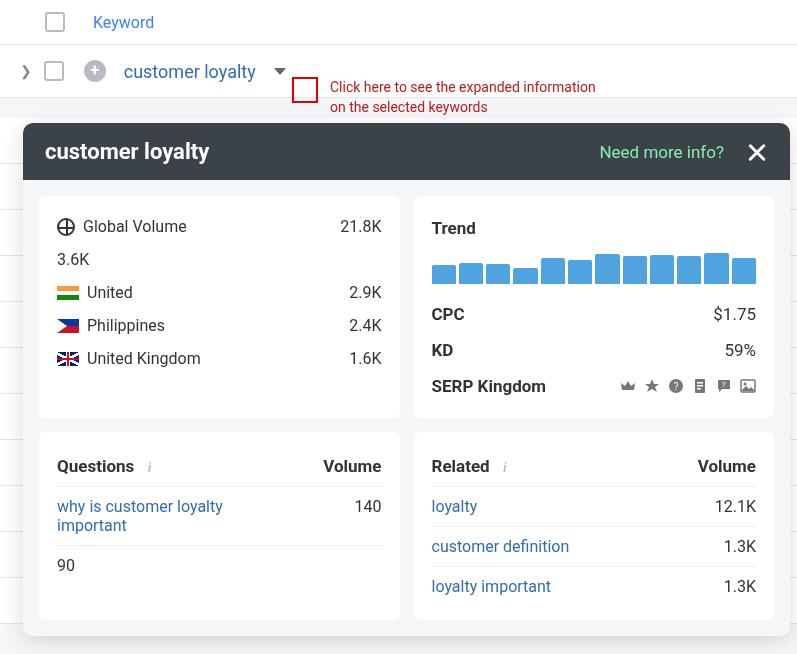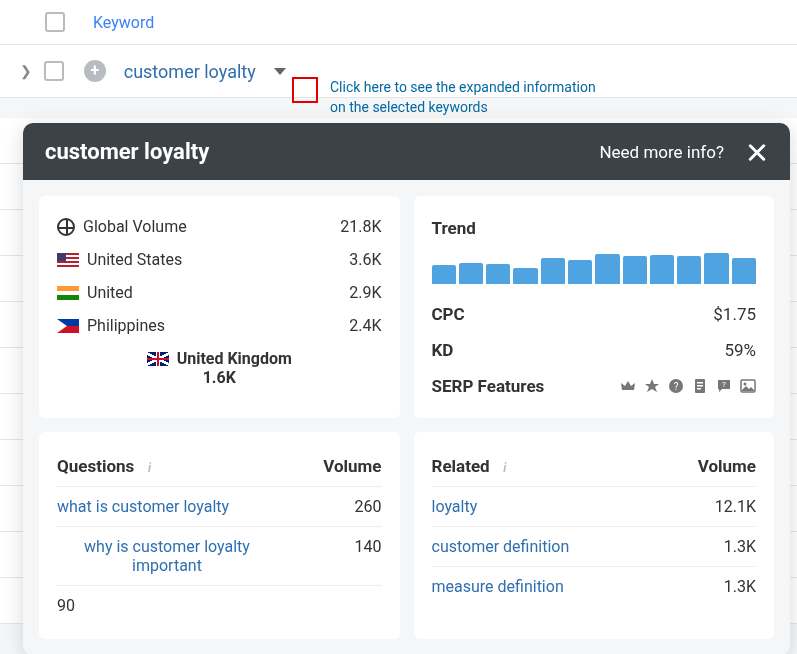--- a/index.html
+++ b/index.html
@@ -77,21 +77,21 @@
     width: 26px;
     height: 26px;
     top: 77px;
     left: 292px;
     pointer-events: none;
   }
   .annotation {
     position: absolute;
     top: 78px;
     left: 330px;
-    color: #0369a1;
+    color: #b91c1c;
     font-size: 14px;
     line-height: 1.4;
     max-width: 280px;
   }
   .faded-rows {
     position: absolute;
     top: 118px;
     left: 0;
     right: 0;
   }
@@ -122,21 +122,21 @@
   .pop-title {
     font-size: 22px;
     font-weight: 700;
   }
   .pop-right {
     display: flex;
     align-items: center;
     gap: 22px;
   }
   .need-info {
-    color: #ffffff;
+    color: #86efac;
     font-size: 17px;
   }
   .close-x {
     width: 22px; height: 22px; position: relative; cursor: pointer;
   }
   .close-x::before, .close-x::after {
     content: "";
     position: absolute;
     top: 10px; left: 0;
     width: 22px; height: 3px;
@@ -192,21 +192,21 @@
   .flag-ph::after{content:"";position:absolute;left:0;top:0;border-top:7px solid transparent;border-bottom:7px solid transparent;border-left:10px solid #fff;}
   .flag-uk { background:#012169; position:relative; overflow:hidden;}
   .flag-uk::before{content:"";position:absolute;inset:0;background:
     linear-gradient(to bottom,transparent 40%,#fff 40% 60%,transparent 60%),
     linear-gradient(to right,transparent 43%,#fff 43% 57%,transparent 57%),
     linear-gradient(26deg,transparent 44%,#fff 44% 56%,transparent 56%),
     linear-gradient(-26deg,transparent 44%,#fff 44% 56%,transparent 56%);}
   .flag-uk::after{content:"";position:absolute;inset:0;background:
     linear-gradient(to bottom,transparent 44%,#c8102e 44% 56%,transparent 56%),
     linear-gradient(to right,transparent 46%,#c8102e 46% 54%,transparent 54%);}
-  .bold { font-weight: 700; flex-direction: column; }
+  .bold { font-weight: 400; }
 
   .metric-row {
     display:flex; justify-content:space-between; align-items:center;
     padding: 8px 0;
     font-size: 17px;
   }
   .metric-row .lbl { font-weight:700; }
   .trend-bars {
     display:flex; align-items:flex-end; gap:3px; height:32px; margin:6px 0 12px;
   }
@@ -214,21 +214,20 @@
     flex:1; background:#4fa3e0; border-radius:2px 2px 0 0;
   }
   .serp-icons { display:flex; gap:8px; color:#777; font-size:16px;}
   .serp-icons svg { width:16px; height:16px; fill:#777; }
 
   .q-card { }
   .q-head, .q-row {
     display:flex; justify-content:space-between; align-items:flex-start;
     padding: 10px 0;
     border-bottom: 1px solid #eceded;
-    text-align: center;
   }
   .q-head { font-weight:700; font-size:17px; border-bottom:1px solid #eceded;}
   .info-i {
     display:inline-flex; width:14px;height:14px;border-radius:50%;
     align-items:center;justify-content:center;
     font-style: italic; font-weight:700; color:#b8bcc2; font-size:12px;
     margin-left:4px;
   }
   .q-row a { color:#2f6fb0; text-decoration:none; max-width:220px; display:inline-block;}
   .q-row .val { white-space:nowrap; }
@@ -281,24 +280,20 @@
     <div class="card">
       <div class="vol-row">
         <div class="vol-left">
           <span class="globe"></span>
           <span>Global Volume</span>
         </div>
         <span>21.8K</span>
       </div>
       <div id="countries">
           <div class="vol-row">
-            <div class="vol-left">
-              <span class="flag flag-us"></span>
-              <span>United States</span>
-            </div>
             <span>3.6K</span>
           </div>
           <div class="vol-row">
             <div class="vol-left">
               <span class="flag flag-in"></span>
               <span>United</span>
             </div>
             <span>2.9K</span>
           </div>
           <div class="vol-row">
@@ -338,21 +333,21 @@
         </div>
       <div class="metric-row">
         <span class="lbl">CPC</span>
         <span>$1.75</span>
       </div>
       <div class="metric-row">
         <span class="lbl">KD</span>
         <span>59%</span>
       </div>
       <div class="metric-row">
-        <span class="lbl">SERP Features</span>
+        <span class="lbl">SERP Kingdom</span>
         <span class="serp-icons">
           <svg viewBox="0 0 16 16">
               <path d="M2 12h12l1-7-4 3-3-5-3 5-4-3z"></path>
             </svg>
           <svg viewBox="0 0 16 16">
               <path d="M8 1l2 5h5l-4 3 2 5-5-3-5 3 2-5-4-3h5z"></path>
             </svg>
           <svg viewBox="0 0 16 16">
               <circle cx="8" cy="8" r="7"></circle>
               <text x="8" y="12" text-anchor="middle" fill="#fff" font-size="10">?</text>
@@ -379,24 +374,20 @@
     <div class="card q-card">
       <div class="q-head">
         <span>
           <span>Questions</span>
           <span class="info-i">i</span>
         </span>
         <span>Volume</span>
       </div>
       <div id="questions-rows">
           <div class="q-row">
-            <a href="#">what is customer loyalty</a>
-            <span class="val">260</span>
-          </div>
-          <div class="q-row">
             <a href="#">why is customer loyalty important</a>
             <span class="val">140</span>
           </div>
           <div class="q-row">
             <span class="val">90</span>
           </div>
         </div>
     </div>
 
     <div class="card q-card">
@@ -410,20 +401,20 @@
       <div id="related-rows">
           <div class="q-row">
             <a href="#">loyalty</a>
             <span class="val">12.1K</span>
           </div>
           <div class="q-row">
             <a href="#">customer definition</a>
             <span class="val">1.3K</span>
           </div>
           <div class="q-row">
-            <a href="#">measure definition</a>
+            <a href="#">loyalty important</a>
             <span class="val">1.3K</span>
           </div>
         </div>
     </div>
 
   </div>
 </div>
 
 </body></html>

